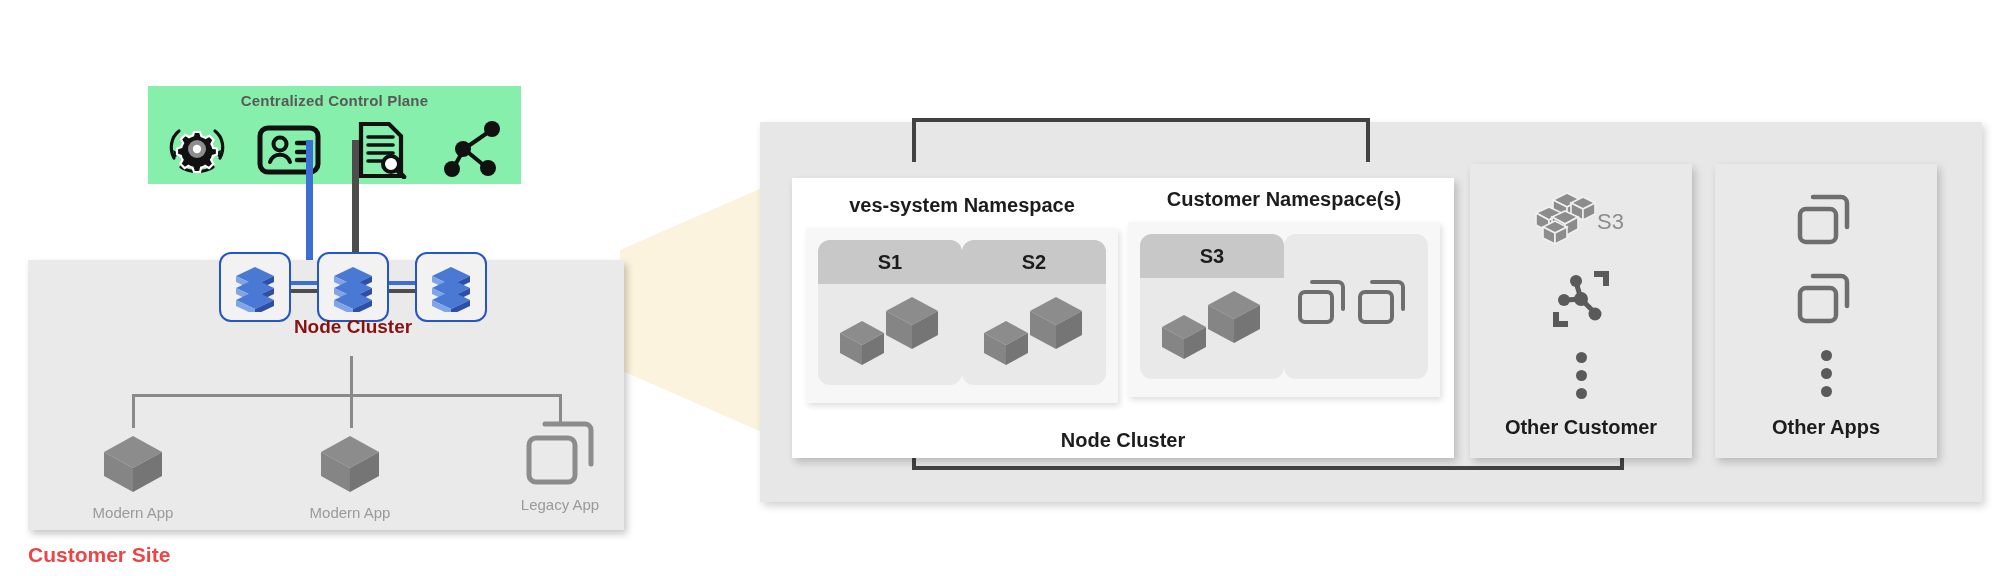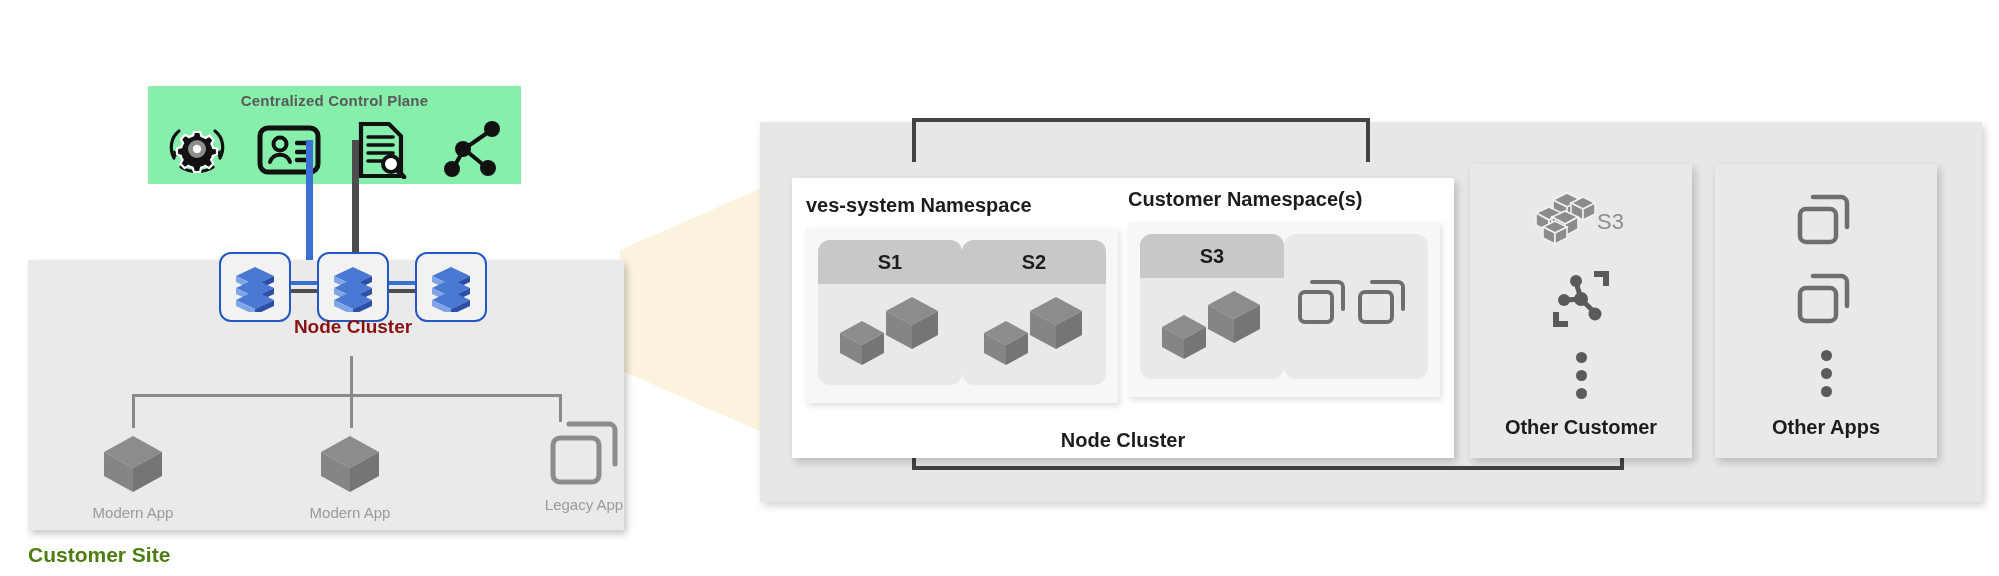--- a/index.html
+++ b/index.html
@@ -16,21 +16,21 @@
   .cp-icon{width:66px;height:62px;display:flex;align-items:center;justify-content:center;}
 
   
   .vline{position:absolute;width:7px;}
   #line-blue{left:306px;top:140px;height:122px;background:#3b6fd4;}
   #line-gray{left:352px;top:140px;height:122px;background:#4d4d4d;}
 
   
   #customer-site{left:28px;top:260px;width:596px;height:270px;background:#eaeaea;
       box-shadow:3px 4px 7px rgba(0,0,0,.22);}
-  #customer-site-label{left:28px;top:543px;font-size:21px;font-weight:bold;color:#4d7c0f;}
+  #customer-site-label{left:28px;top:543px;font-size:21px;font-weight:bold;color:#ef4444;}
 
   
   #node-row{position:absolute;left:190px;top:-8px;width:270px;height:70px;
       display:flex;align-items:center;justify-content:center;}
   .node-box{width:68px;height:66px;border:2.5px solid #2457c5;border-radius:12px;
       background:#f2f2f2;display:flex;align-items:center;justify-content:center;}
   .node-link{width:26px;height:18px;position:relative;}
   .node-link .lnk-b{position:absolute;top:3px;left:0;width:100%;height:4px;background:#3b6fd4;}
   .node-link .lnk-g{position:absolute;top:11px;left:0;width:100%;height:4px;background:#4d4d4d;}
   #node-cluster-label{position:absolute;top:64px;left:0;width:100%;text-align:center;
@@ -47,21 +47,21 @@
   
   #funnel{left:620px;top:180px;}
 
   
   #detail-panel{left:760px;top:122px;width:1222px;height:380px;background:#e7e7e7;
       box-shadow:3px 4px 8px rgba(0,0,0,.18);}
 
   
   #cluster-card{position:absolute;left:32px;top:56px;width:662px;height:280px;background:#fff;
       box-shadow:3px 4px 8px rgba(0,0,0,.20);}
-  .ns-title{font-size:20px;font-weight:bold;color:#1c1c1c;text-align:left;}
+  .ns-title{font-size:20px;font-weight:bold;color:#1c1c1c;text-align:center;}
   .ns-box{position:absolute;background:#f7f7f7;box-shadow:2px 3px 6px rgba(0,0,0,.13);
       display:flex;padding:12px;box-sizing:border-box;}
   .svc{width:144px;height:145px;background:#e9e9e9;border-radius:12px;overflow:hidden;
       display:flex;flex-direction:column;}
   .svc-hd{height:44px;background:#c8c8c8;display:flex;align-items:center;justify-content:center;
       font-size:20px;font-weight:bold;color:#1c1c1c;}
   .svc-body{flex:1;display:flex;align-items:center;justify-content:center;gap:4px;}
   #cluster-card-label{position:absolute;bottom:6px;left:0;width:100%;text-align:center;
       font-size:20px;font-weight:bold;color:#1c1c1c;}
 
@@ -228,21 +228,21 @@
     <div class="app-icon">
       <svg width="68" height="68" viewBox="0 0 68 68">
         <polygon points="34,6 63,22 34,38 5,22" fill="#8c8c8c"></polygon>
         <polygon points="5,22 34,38 34,62 5,46" fill="#858585"></polygon>
         <polygon points="63,22 34,38 34,62 63,46" fill="#757575"></polygon>
       </svg>
     </div>
     <div class="app-label">Modern App</div>
   </div>
 
-  <div class="app" style="left:496px;top:158px;text-align:center;">
+  <div class="app" style="left:472px;top:158px;text-align:center;">
     <div class="app-icon">
       <svg width="74" height="74" viewBox="0 0 74 74">
         <path d="M22 8 h40 a6 6 0 0 1 6 6 v34" fill="none" stroke="#8c8c8c" stroke-width="5" stroke-linecap="round"></path>
         <rect x="6" y="22" width="46" height="44" rx="7" fill="none" stroke="#8c8c8c" stroke-width="5"></rect>
       </svg>
     </div>
     <div class="app-label">Legacy App</div>
   </div>
 </div>
 

